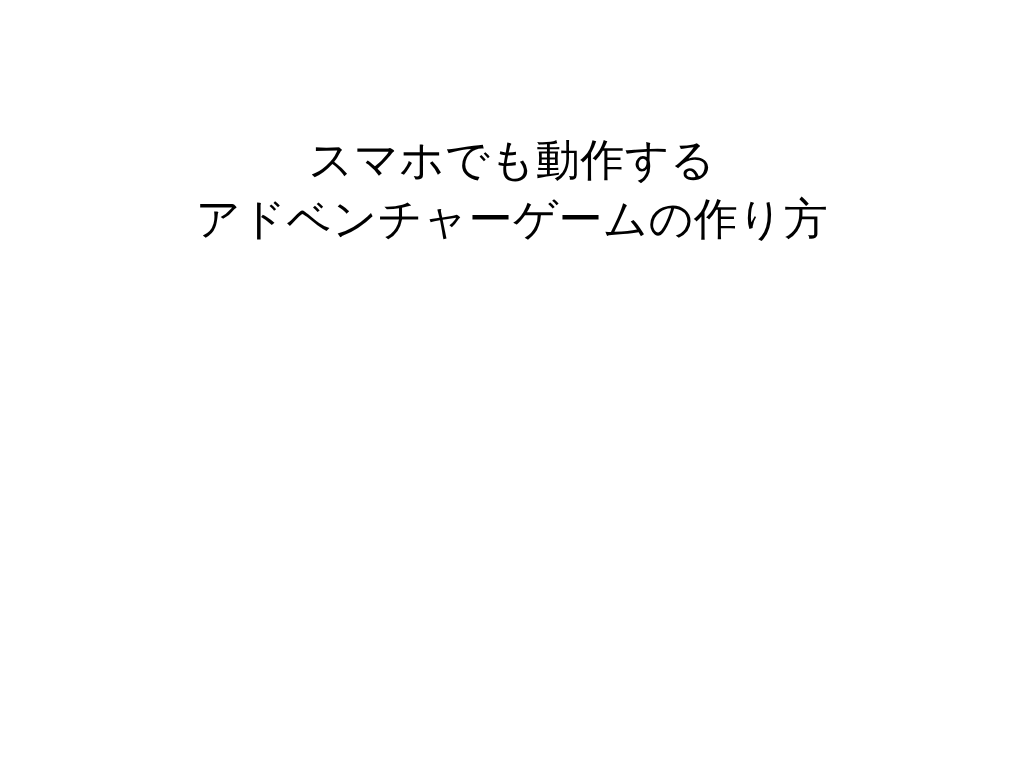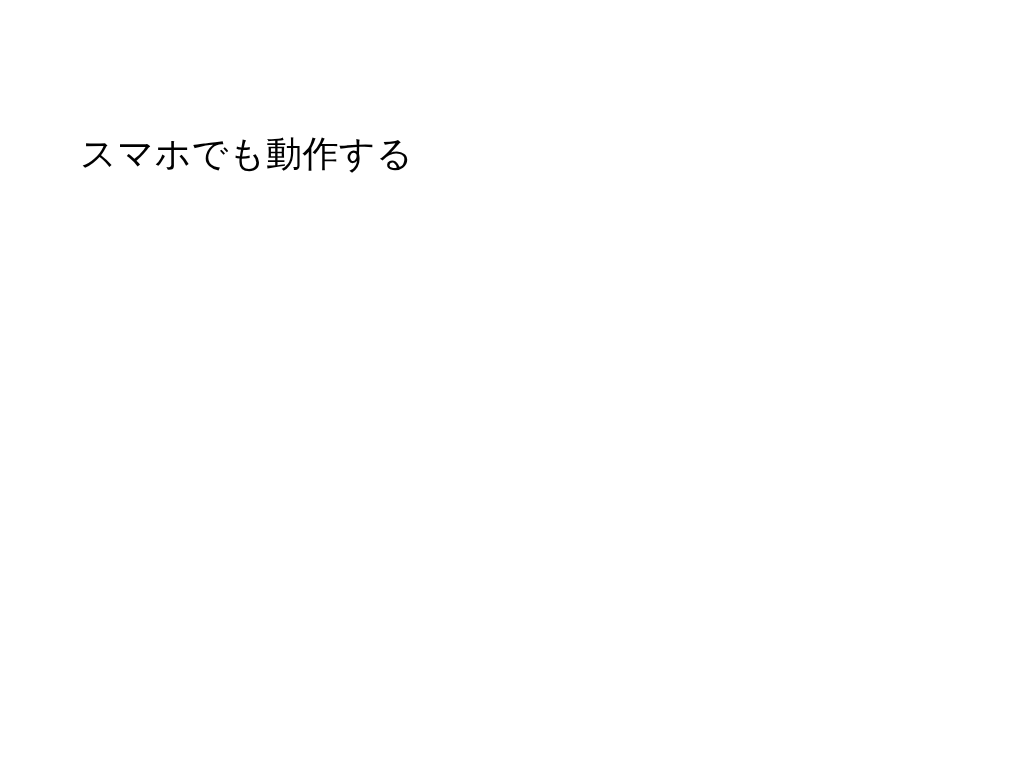--- a/index.html
+++ b/index.html
@@ -13,30 +13,32 @@
       background: #ffffff;
       font-family: "Yu Gothic", "Meiryo", "Hiragino Kaku Gothic ProN", sans-serif;
       overflow: hidden;
     }
     .slide {
       width: 100%;
       height: 100%;
       padding: 130px 80px 0 80px;
     }
     .title {
-      font-size: 36px;
+      font-size: 44px;
       font-weight: 400;
       color: #000000;
       line-height: 1.35;
       letter-spacing: 0.01em;
+      text-align: center;
     }
     .title-line {
       display: block;
     }
   </style>
 </head>
 <body>
 
 <div class="slide">
   <h1 class="title">
     <span class="title-line">スマホでも動作する</span>
+    <span class="title-line">アドベンチャーゲームの作り方</span>
   </h1>
 </div>
 
 </body></html>

